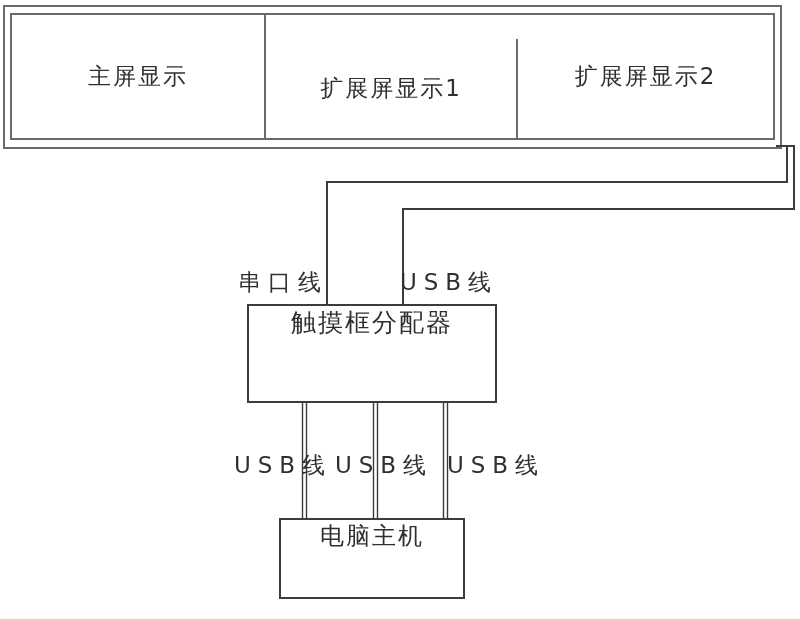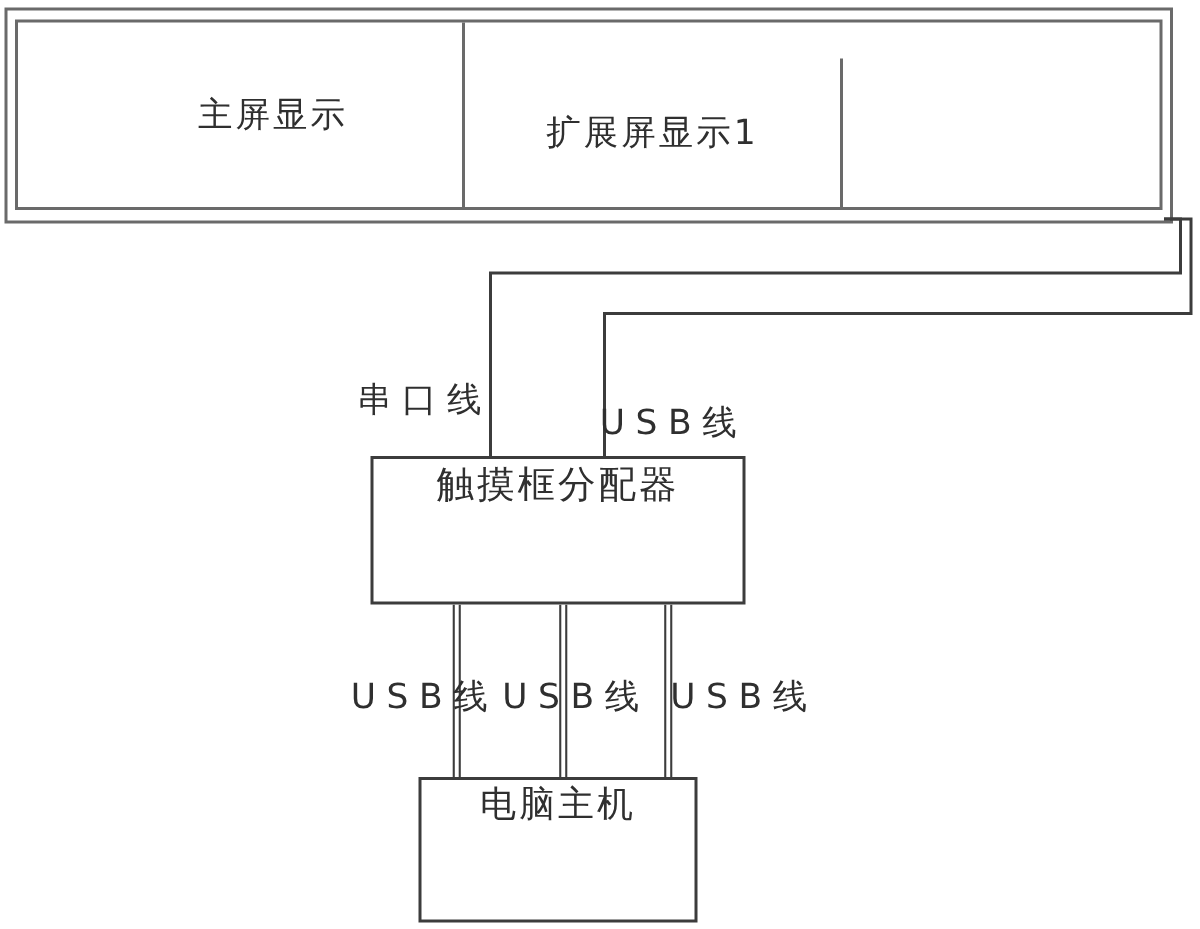--- a/index.html
+++ b/index.html
@@ -17,21 +17,21 @@
   }
   .abs{position:absolute;box-sizing:border-box;}
   
   .monitor-outer{
     left:3px;top:5px;width:779px;height:144px;
     border:2px solid var(--frame);
   }
   .monitor-inner{
     left:10px;top:13px;width:765px;height:127px;
     border:2px solid var(--frame);
-    display:flex;align-items:stretch;padding-left:44px;
+    display:flex;align-items:stretch;
   }
   .screen-cell{
     display:flex;align-items:center;justify-content:center;
     box-sizing:border-box;
   }
   .screen-cell.c1{width:254px;border-right:2px solid var(--frame);}
   .screen-cell.c2{width:252px;border-right:2px solid var(--frame);margin-top:24px;}
   .screen-cell.c3{flex:1;}
   .screen-label{
     font-size:23px;letter-spacing:2px;white-space:nowrap;
@@ -39,48 +39,51 @@
   
   .cable-layer{left:0;top:0;width:800px;height:619px;}
   .cable{stroke:var(--line);stroke-width:2;fill:none;}
   .cable-thin{stroke:var(--line);stroke-width:1.4;fill:none;}
   
   .cable-label{
     transform:translateX(-50%);
     font-size:23px;letter-spacing:7px;white-space:nowrap;
     line-height:26px;
   }
-  .lbl-serial{left:283px;top:254px;}
+  .lbl-serial{left:283px;top:269px;}
   .lbl-usb-top{left:449px;top:269px;}
   .lbl-usb-b1{left:283px;top:452px;}
   .lbl-usb-b2{left:384px;top:452px;}
   .lbl-usb-b3{left:496px;top:452px;}
   
   .device-box{
     border:2px solid var(--line);
     display:flex;justify-content:center;
     background:var(--background);
   }
   .distributor-box{left:247px;top:304px;width:250px;height:99px;}
-  .computer-box{left:279px;top:518px;width:186px;height:97px;}
+  .computer-box{left:279px;top:518px;width:186px;height:81px;}
   .device-label{font-size:25px;letter-spacing:2px;white-space:nowrap;}
   .computer-box .device-label{font-size:24px;}
 </style>
 </head>
 <body>
 
 <div class="canvas">
 
   <div class="abs monitor-outer"></div>
   <div class="abs monitor-inner">
     <div class="screen-cell c1">
       <span class="screen-label">主屏显示</span>
     </div>
     <div class="screen-cell c2">
       <span class="screen-label">扩展屏显示1</span>
+    </div>
+    <div class="screen-cell c3">
+      <span class="screen-label">扩展屏显示2</span>
     </div>
   </div>
 
   <svg class="abs cable-layer" viewBox="0 0 800 619" xmlns="http://www.w3.org/2000/svg">
 
     <polyline class="cable" points="776,146 787,146 787,182 327,182 327,305"></polyline>
 
     <polyline class="cable" points="776,146 794,146 794,209 403,209 403,305"></polyline>
 
     <g>

